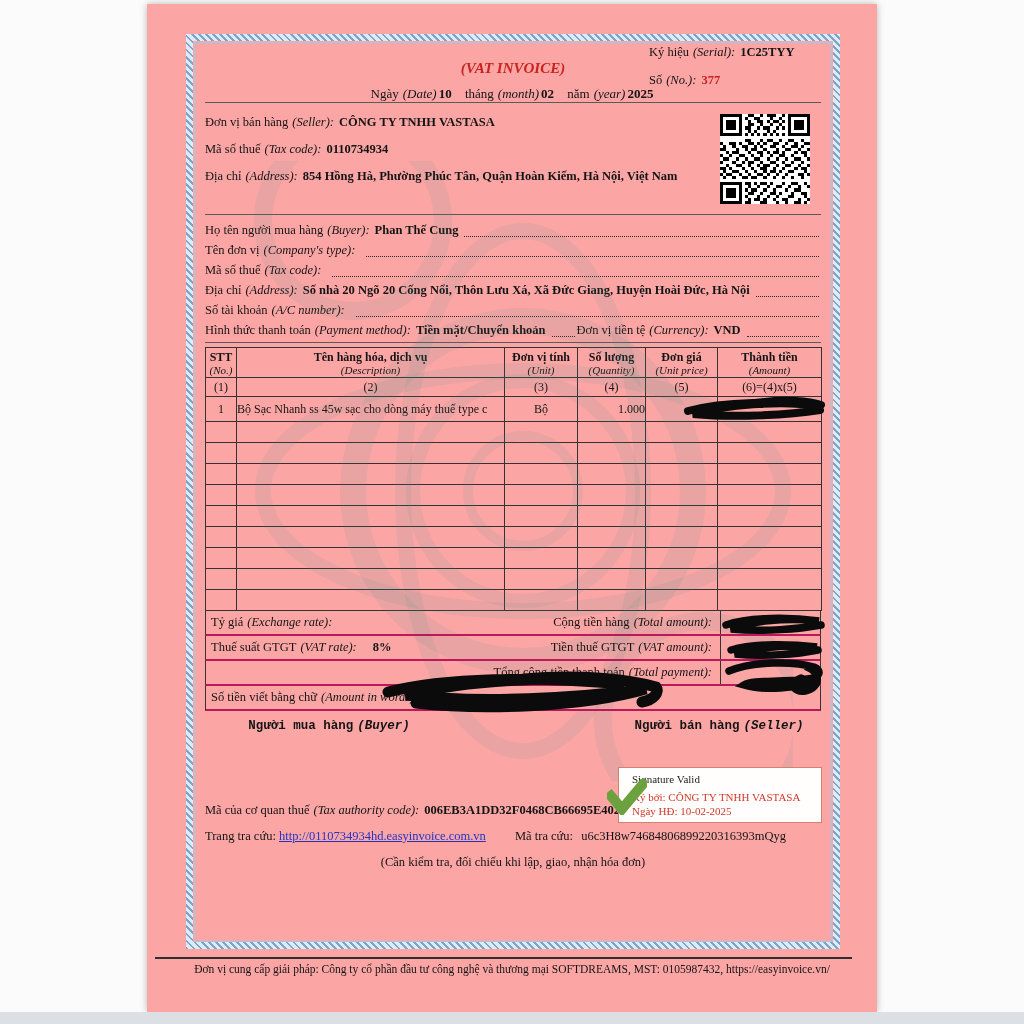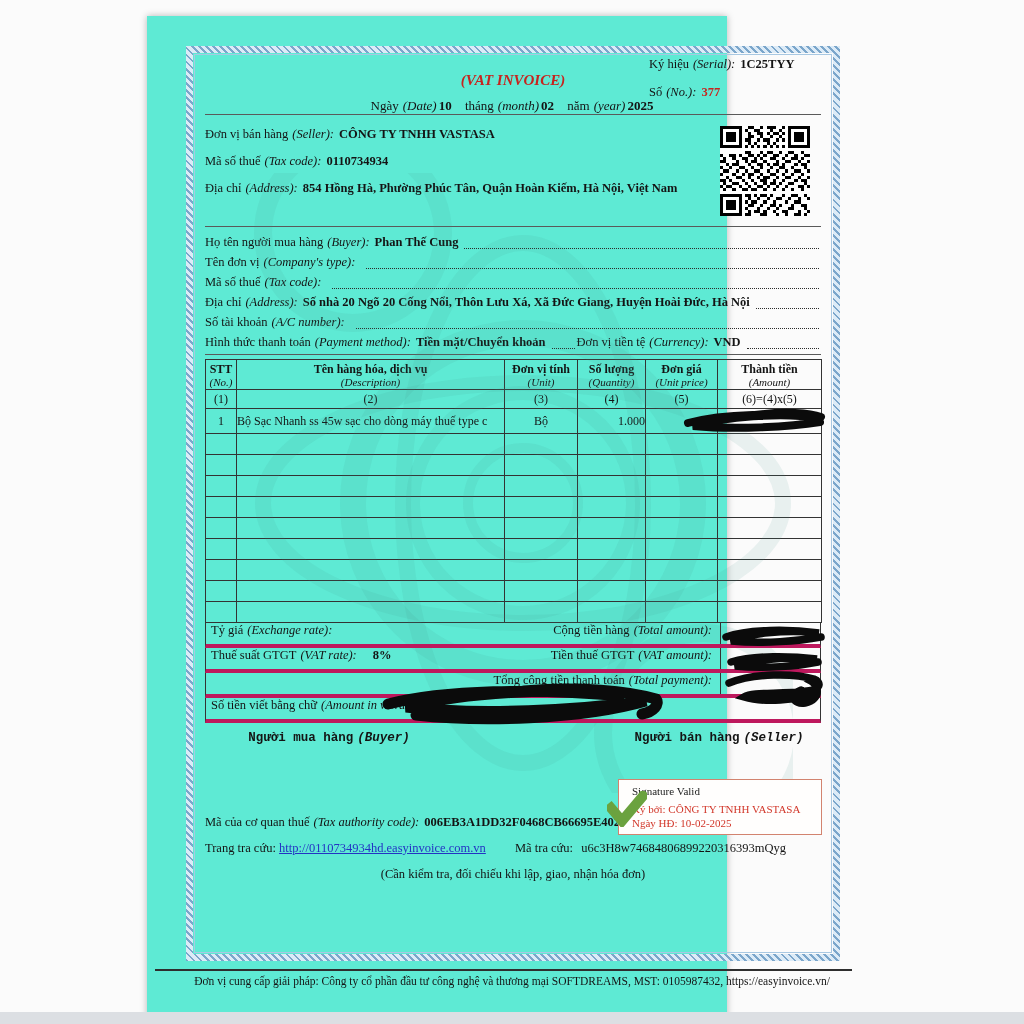--- a/index.html
+++ b/index.html
@@ -1,19 +1,19 @@
 <!DOCTYPE html>
 <html><head>
 <meta charset="utf-8">
 <style>
   html,body{margin:0;padding:0;width:1024px;height:1024px;background:#fbfbfb;overflow:hidden;
     font-family:"Liberation Serif","DejaVu Serif",serif;color:#141414;}
   .photo{position:relative;width:1024px;height:1024px;}
   .strip{position:absolute;left:0;top:1012px;width:1024px;height:12px;background:#dcdfe3;}
-  .page{position:absolute;left:147px;top:16px;width:580px;height:1008px;background:#5eead4;
+  .page{position:absolute;left:147px;top:4px;width:730px;height:1008px;background:#fca5a5;
     box-shadow:0 0 7px rgba(0,0,0,.28);}
   .frame{position:absolute;left:39px;top:30px;width:654px;height:915px;box-sizing:border-box;
     border:7px solid #9cc0df;
     border-image:repeating-linear-gradient(45deg,#7ba6cb 0 2px,#dcebf7 2px 5px) 7;
     padding:0 12px;}
   .frame::after{content:'';position:absolute;inset:1px;border:1px solid #a8c8e2;pointer-events:none;}
   .wm{position:absolute;left:40px;top:120px;pointer-events:none;}
   
   .header{position:relative;padding-top:12px;}
   .serial{position:absolute;right:2px;top:4px;font-size:12.5px;line-height:15px;width:170px;}
@@ -46,22 +46,22 @@
   th .h-vi{font-size:12px;font-weight:bold;line-height:14px;padding-top:2px;}
   th .h-en{font-size:11px;font-weight:normal;font-style:italic;line-height:13px;}
   tr.nums td{height:18px;text-align:center;font-size:12px;}
   tr.data td{height:24px;}
   tr.empty td{height:20px;}
   td.c{text-align:center;}
   td.l{text-align:left;padding-left:6px;}
   td.r{text-align:right;padding-right:9px;}
   td.rel{position:relative;}
   
-  .trow{display:flex;align-items:flex-start;width:616px;box-sizing:border-box;height:25px;
-    border-left:1px solid #333;border-right:1px solid #333;border-bottom:4px solid #be185d;font-size:12.5px;position:relative;}
+  .trow{display:flex;align-items:center;width:616px;box-sizing:border-box;height:25px;
+    border-left:1px solid #333;border-right:1px solid #333;border-bottom:2px solid #be185d;font-size:12.5px;position:relative;}
   .tleft{width:230px;padding-left:5px;white-space:nowrap;}
   .tmid{flex:1;text-align:right;padding-right:8px;white-space:nowrap;}
   .tval{width:99px;align-self:stretch;border-left:1px solid #333;position:relative;}
   .trow.words .tleft{width:auto;}
   .vat-val{font-weight:bold;margin-left:16px;}
   
   .scr{position:absolute;}
   
   .sig-row{position:relative;height:18px;margin-top:8px;font-size:12.5px;}
   .sig{position:absolute;transform:translateX(-50%);font-weight:bold;white-space:nowrap;font-family:Liberation Mono, monospace;}

